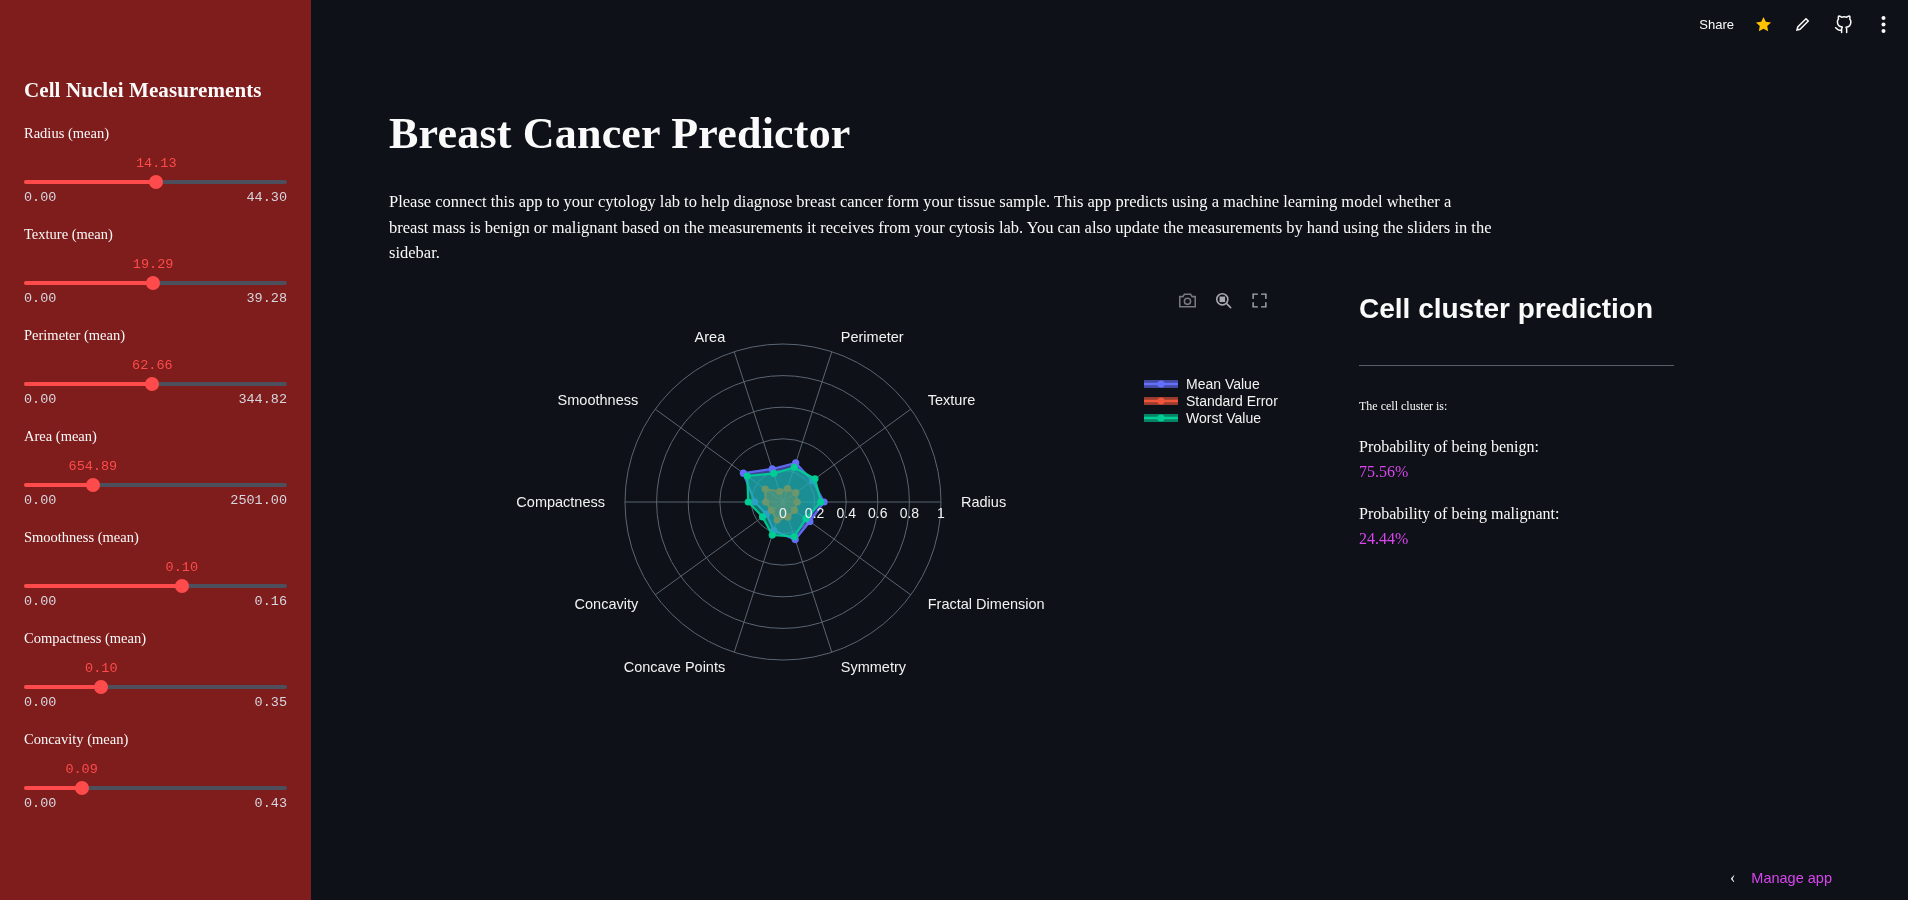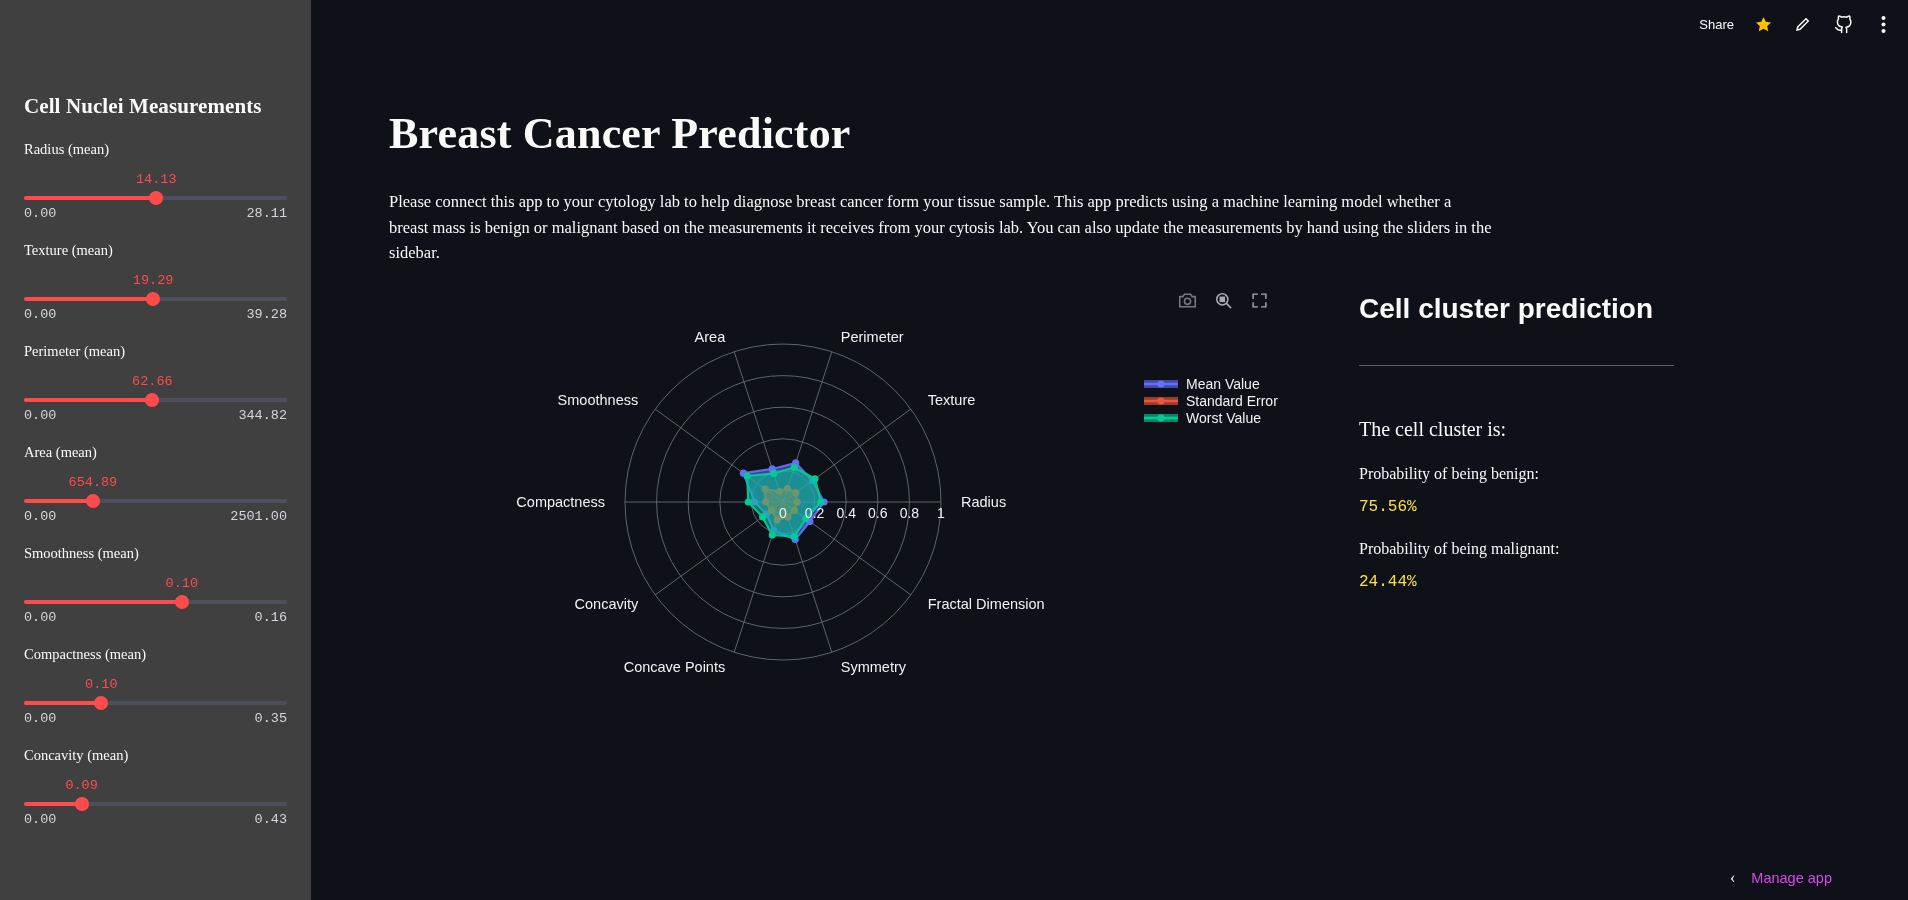--- a/index.html
+++ b/index.html
@@ -9,22 +9,22 @@
     color: #fafafa;
     font-family: "Liberation Serif", serif;
     overflow: hidden;
   }
   #app { position: relative; width: 1908px; height: 900px; }
 
   
   #sidebar {
     position: absolute; left: 0; top: 0;
     width: 311px; height: 900px;
-    background: #404040;
-    padding: 16px 24px;
+    background: #7f1d1d;
+    padding: 0 24px;
     overflow: hidden;
   }
   .sb-title {
     font-family: "Liberation Serif", serif;
     font-weight: 700; font-size: 21px;
     color: #fafafa; letter-spacing: .1px;
     margin-top: 78px; margin-bottom: 22px;
   }
   .slider-block { margin-bottom: 21px; }
   .slider-label {
@@ -122,21 +122,21 @@
     font-family: Liberation Sans, sans-serif;
     font-weight: 700; font-size: 28px; line-height: 1.15;
     color: #fafafa; margin-top: 3px;
   }
   hr.pred-divider {
     border: none; border-top: 1px solid #5a5c66;
     margin: 40px 0 0 0;
   }
   .pred-line {
     font-family: "Liberation Serif", serif;
-    font-size: 20px; color: #fafafa; margin-top: 52px;
+    font-size: 12px; color: #fafafa; margin-top: 33px;
   }
   .pred-box {
     margin-top: 14px;
     background: #16372a;
     border-radius: 8px;
     padding: 16px 20px 18px 18px;
     font-family: "Liberation Serif", serif;
     font-size: 16px; line-height: 1.55;
     color: #e8f5ee;
   }
@@ -153,23 +153,23 @@
     border: solid #16372a; border-width: 0 2.2px 2.2px 0;
     transform: rotate(42deg);
   }
   .pred-box b { font-weight: 700; }
   .prob-label {
     font-family: "Liberation Serif", serif;
     font-size: 16px; color: #fafafa;
     margin-top: 24px;
   }
   .prob-value {
-    font-family: Liberation Mono, monospace;
-    font-size: 16px; color: #fde047;
-    margin-top: 15px;
+    font-family: Liberation Serif, serif;
+    font-size: 16px; color: #d946ef;
+    margin-top: 7px;
   }
   .disclaimer {
     font-family: "Liberation Serif", serif;
     font-size: 16px; line-height: 1.62;
     color: #fafafa; margin-top: 24px;
     max-width: 222px;
   }
 
   
   #manage-app {
@@ -212,21 +212,21 @@
           <div class="slider-label">Radius (mean)</div>
           <div class="slider-valrow">
             <span class="slider-val" style="left: 50.3%;">14.13</span>
           </div>
           <div class="track">
             <div class="fill" style="width: 50.3%;"></div>
             <div class="thumb" style="left: 50.3%;"></div>
           </div>
           <div class="minmax">
             <span>0.00</span>
-            <span>28.11</span>
+            <span>44.30</span>
           </div>
         </div>
         <div class="slider-block">
           <div class="slider-label">Texture (mean)</div>
           <div class="slider-valrow">
             <span class="slider-val" style="left: 49.1%;">19.29</span>
           </div>
           <div class="track">
             <div class="fill" style="width: 49.1%;"></div>
             <div class="thumb" style="left: 49.1%;"></div>

